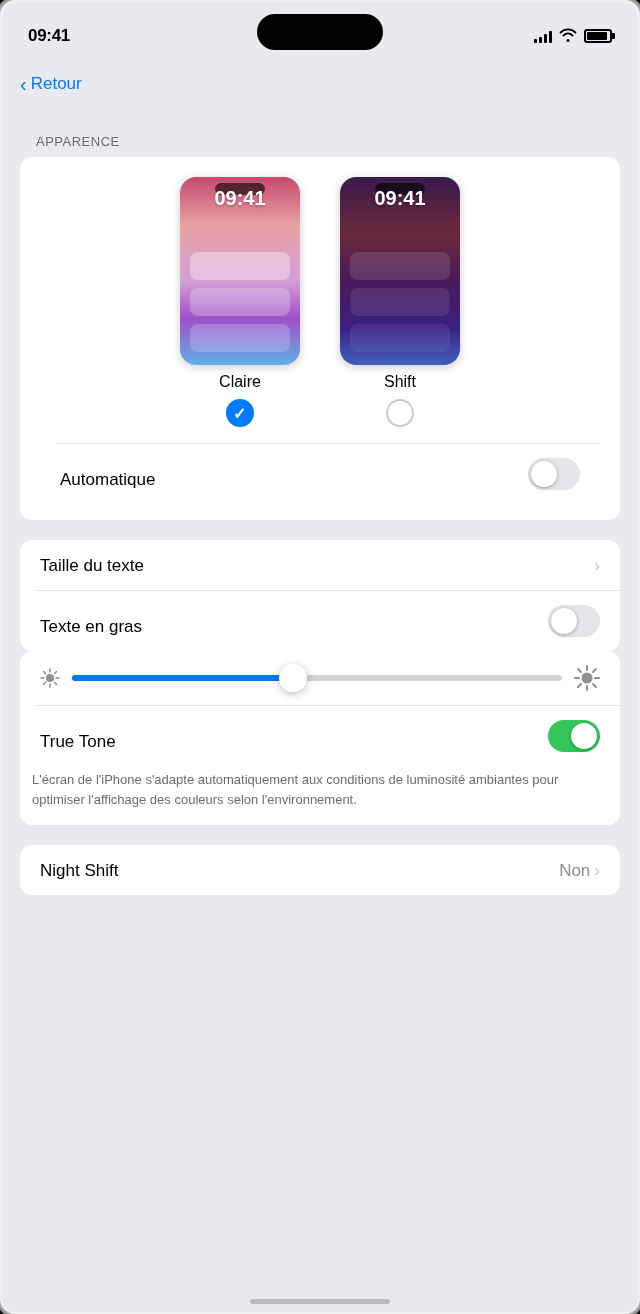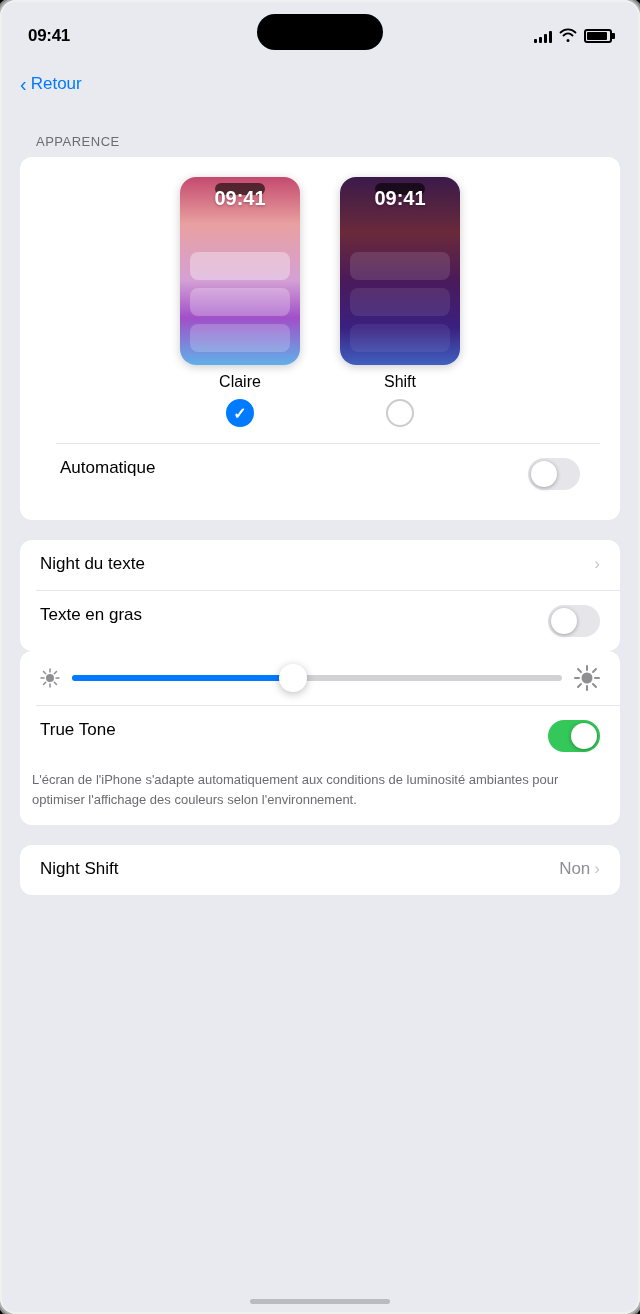--- a/index.html
+++ b/index.html
@@ -294,21 +294,21 @@
     
     .divider {
       height: 1px;
       background: #e5e5ea;
       margin: 0 0 0 16px;
     }
 
     
     .row-item {
       display: flex;
-      align-items: flex-start;
+      align-items: flex-end;
       justify-content: space-between;
       padding: 14px 20px;
       min-height: 50px;
     }
 
     .row-label {
       font-size: 17px;
       color: #000;
     }
 
@@ -512,21 +512,21 @@
           <span class="row-label">Automatique</span>
           <div class="toggle off">
             <div class="toggle-thumb"></div>
           </div>
         </div>
       </div>
     </div>
 
     <div class="card" style="margin-top: 20px;">
       <div class="row-item">
-        <span class="row-label">Night du texte</span>
+        <span class="row-label">Taille du texte</span>
         <span class="chevron">›</span>
       </div>
       <div class="divider"></div>
       <div class="row-item">
         <span class="row-label">Texte en gras</span>
         <div class="toggle off">
           <div class="toggle-thumb"></div>
         </div>
       </div>
     </div>

